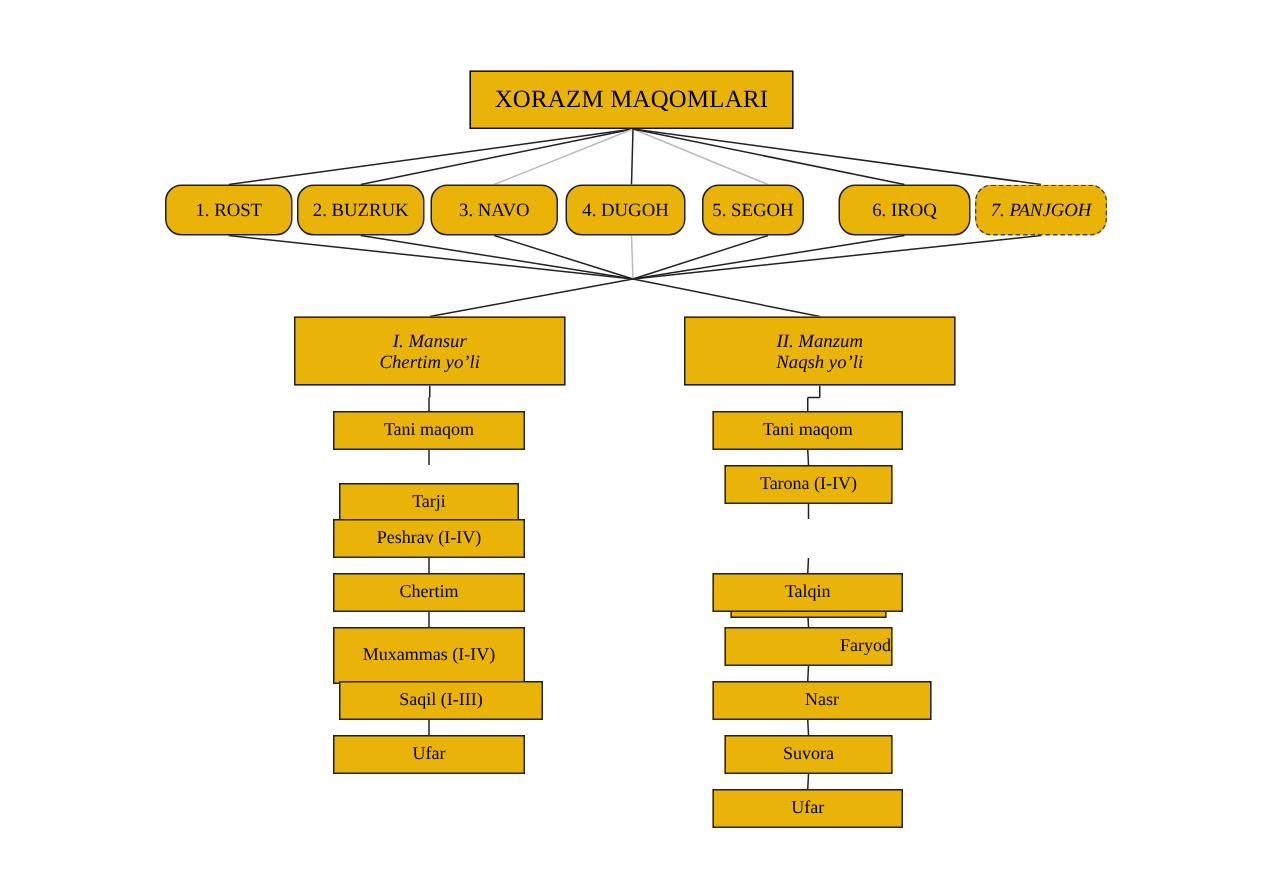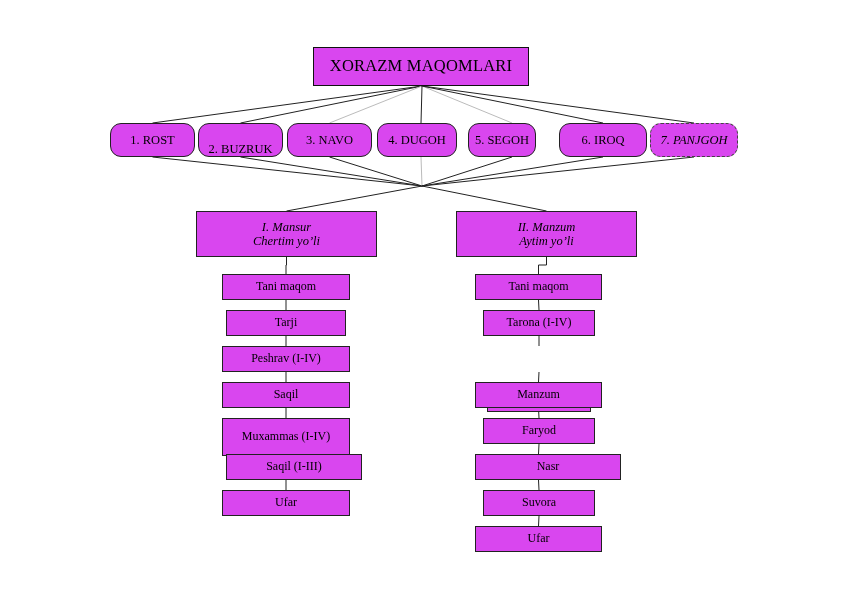--- a/index.html
+++ b/index.html
@@ -23,21 +23,21 @@
     left: 0;
     top: 0;
     width: 842px;
     height: 596px;
     pointer-events: none;
   }
   .node {
     position: absolute;
     box-sizing: border-box;
     border: 1px solid #222222;
-    background: #d946ef;
+    background: #eab308;
     display: flex;
     align-items: center;
     justify-content: center;
     text-align: center;
     line-height: 1.15;
     z-index: 2;
   }
   .title-node {
     font-size: 16.5px;
     letter-spacing: 0.2px;
@@ -107,21 +107,21 @@
     </svg>
 
   <div class="node title-node" id="title-node" style="left: 313px; top: 47px; width: 216px; height: 39px;">
     <span>XORAZM MAQOMLARI</span>
   </div>
 
   <div id="maqom-row">
       <div class="node maqom-node" style="left: 110px; top: 123px; width: 85px; height: 34px;">
         <span>1. ROST</span>
       </div>
-      <div class="node maqom-node" style="left: 198px; top: 123px; width: 85px; height: 34px; align-items: flex-end;">
+      <div class="node maqom-node" style="left: 198px; top: 123px; width: 85px; height: 34px;">
         <span>2. BUZRUK</span>
       </div>
       <div class="node maqom-node" style="left: 287px; top: 123px; width: 85px; height: 34px;">
         <span>3. NAVO</span>
       </div>
       <div class="node maqom-node" style="left: 377px; top: 123px; width: 80px; height: 34px;">
         <span>4. DUGOH</span>
       </div>
       <div class="node maqom-node" style="left: 468px; top: 123px; width: 68px; height: 34px; justify-content: center;">
         <span>5. SEGOH</span>
@@ -135,55 +135,55 @@
     </div>
 
   <div id="branch-layer">
       <div class="node branch-node" style="left: 196px; top: 211px; width: 181px; height: 46px;">
         <span class="l1">I. Mansur</span>
         <span class="l2">Chertim yo’li</span>
       </div>
       <div class="node chain-node" style="left: 222px; top: 274px; width: 128px; height: 26px;">
         <span>Tani maqom</span>
       </div>
-      <div class="node chain-node" style="left: 226px; top: 310px; width: 120px; height: 26px;">
+      <div class="node chain-node" style="left: 226px; top: 322px; width: 120px; height: 26px;">
         <span>Tarji</span>
       </div>
       <div class="node chain-node" style="left: 222px; top: 346px; width: 128px; height: 26px;">
         <span>Peshrav (I-IV)</span>
       </div>
       <div class="node chain-node" style="left: 222px; top: 382px; width: 128px; height: 26px;">
-        <span>Saqil</span>
+        <span>Chertim</span>
       </div>
       <div class="node chain-node" style="left: 222px; top: 418px; width: 128px; height: 38px;">
         <span>Muxammas (I-IV)</span>
       </div>
       <div class="node chain-node" style="left: 226px; top: 454px; width: 136px; height: 26px; font-family: Liberation Serif, serif;">
         <span>Saqil (I-III)</span>
       </div>
       <div class="node chain-node" style="left: 222px; top: 490px; width: 128px; height: 26px;">
         <span>Ufar</span>
       </div>
       <div class="node branch-node" style="left: 456px; top: 211px; width: 181px; height: 46px;">
         <span class="l1">II. Manzum</span>
-        <span class="l2">Aytim yo’li</span>
+        <span class="l2">Naqsh yo’li</span>
       </div>
       <div class="node chain-node" style="left: 475px; top: 274px; width: 127px; height: 26px;">
         <span>Tani maqom</span>
       </div>
       <div class="node chain-node" style="left: 483px; top: 310px; width: 112px; height: 26px;">
         <span>Tarona (I-IV)</span>
       </div>
       <div class="node chain-node" style="left: 487px; top: 346px; width: 104px; height: 26px; margin-top: 40px;">
         <span>Naqsh</span>
       </div>
       <div class="node chain-node" style="left: 475px; top: 382px; width: 127px; height: 26px;">
-        <span>Manzum</span>
+        <span>Talqin</span>
       </div>
-      <div class="node chain-node" style="left: 483px; top: 418px; width: 112px; height: 26px;">
+      <div class="node chain-node" style="left: 483px; top: 418px; width: 112px; height: 26px; justify-content: flex-end;">
         <span>Faryod</span>
       </div>
       <div class="node chain-node" style="left: 475px; top: 454px; width: 146px; height: 26px;">
         <span>Nasr</span>
       </div>
       <div class="node chain-node" style="left: 483px; top: 490px; width: 112px; height: 26px;">
         <span>Suvora</span>
       </div>
       <div class="node chain-node" style="left: 475px; top: 526px; width: 127px; height: 26px;">
         <span>Ufar</span>

